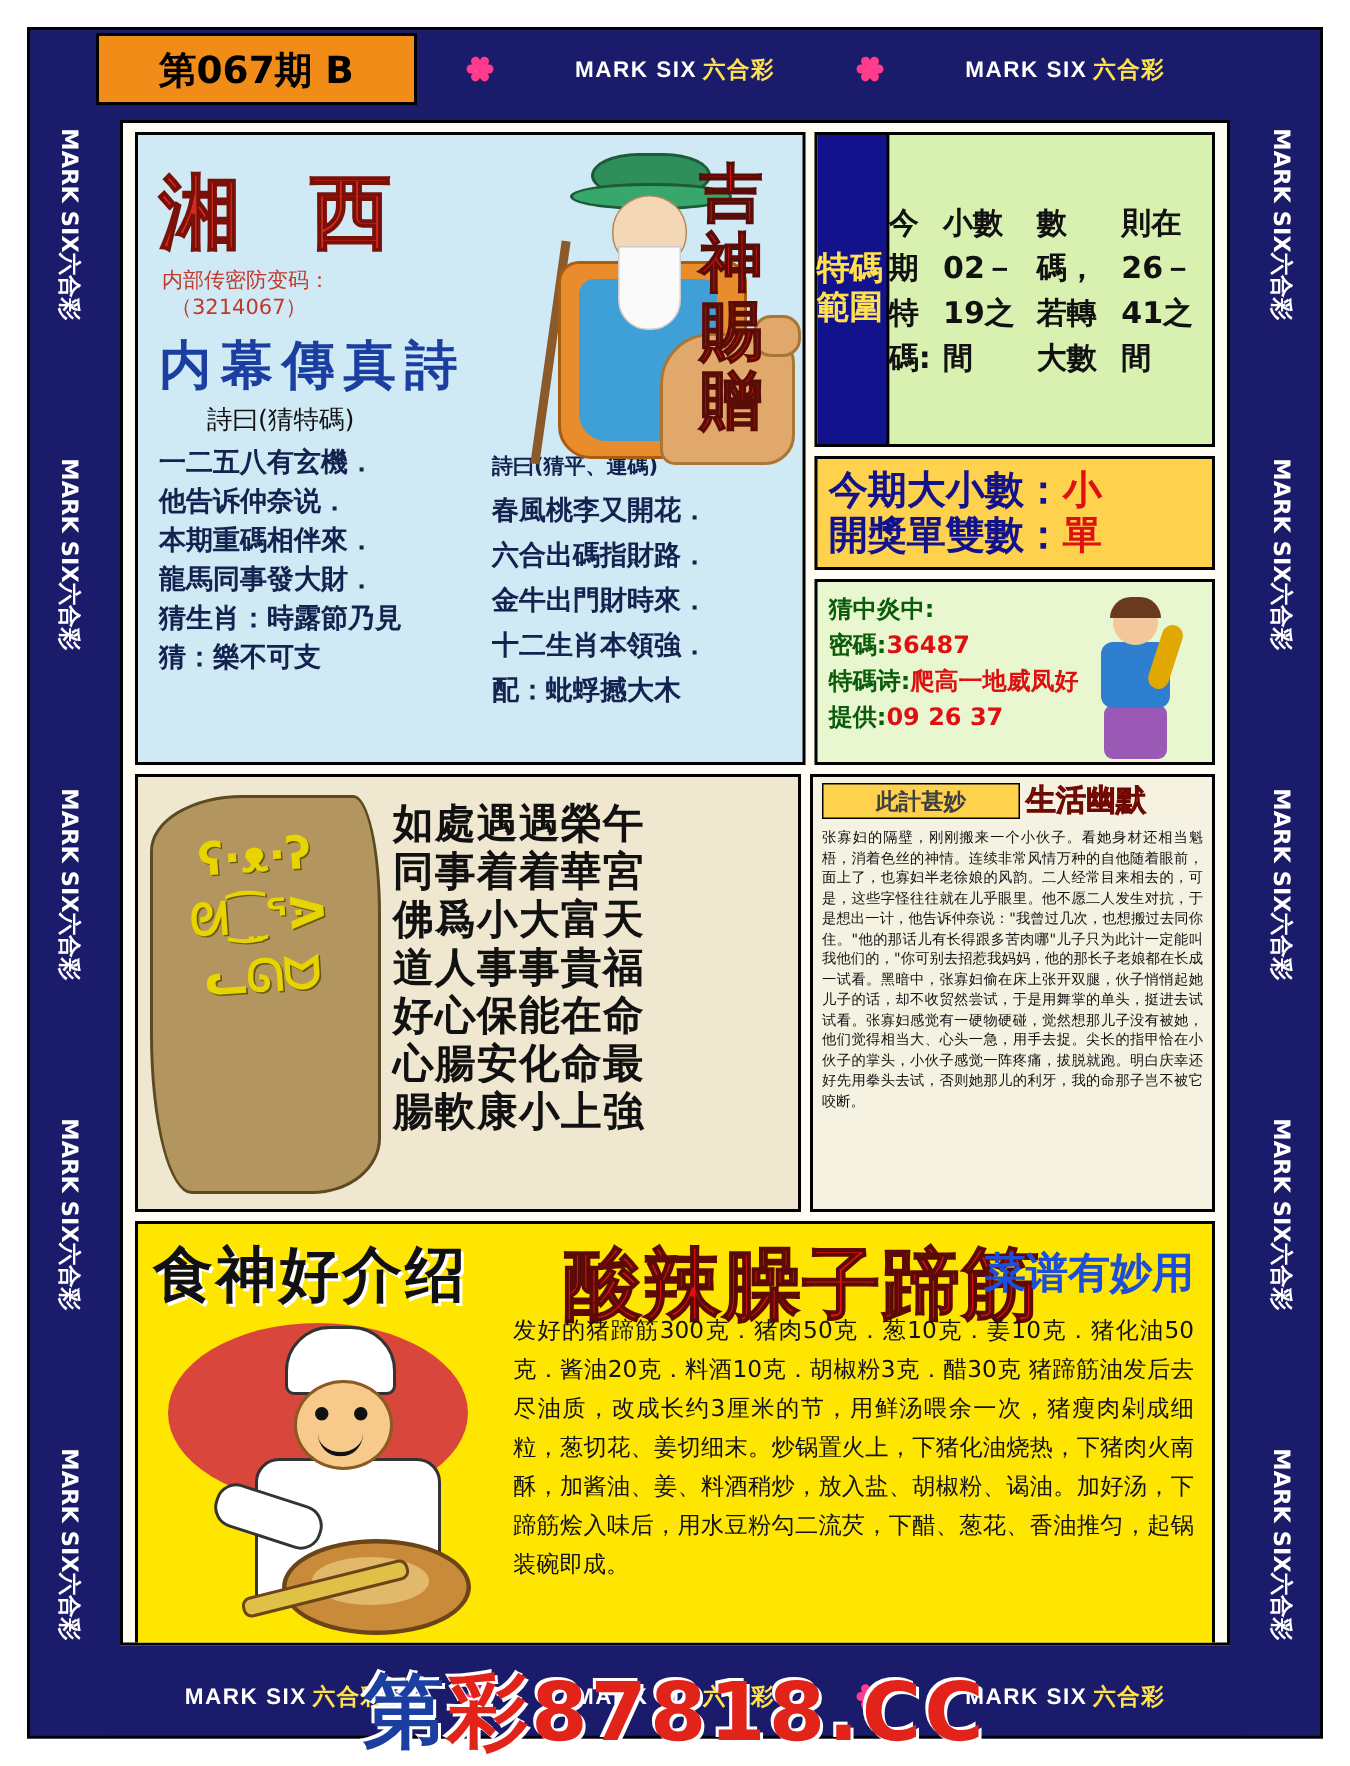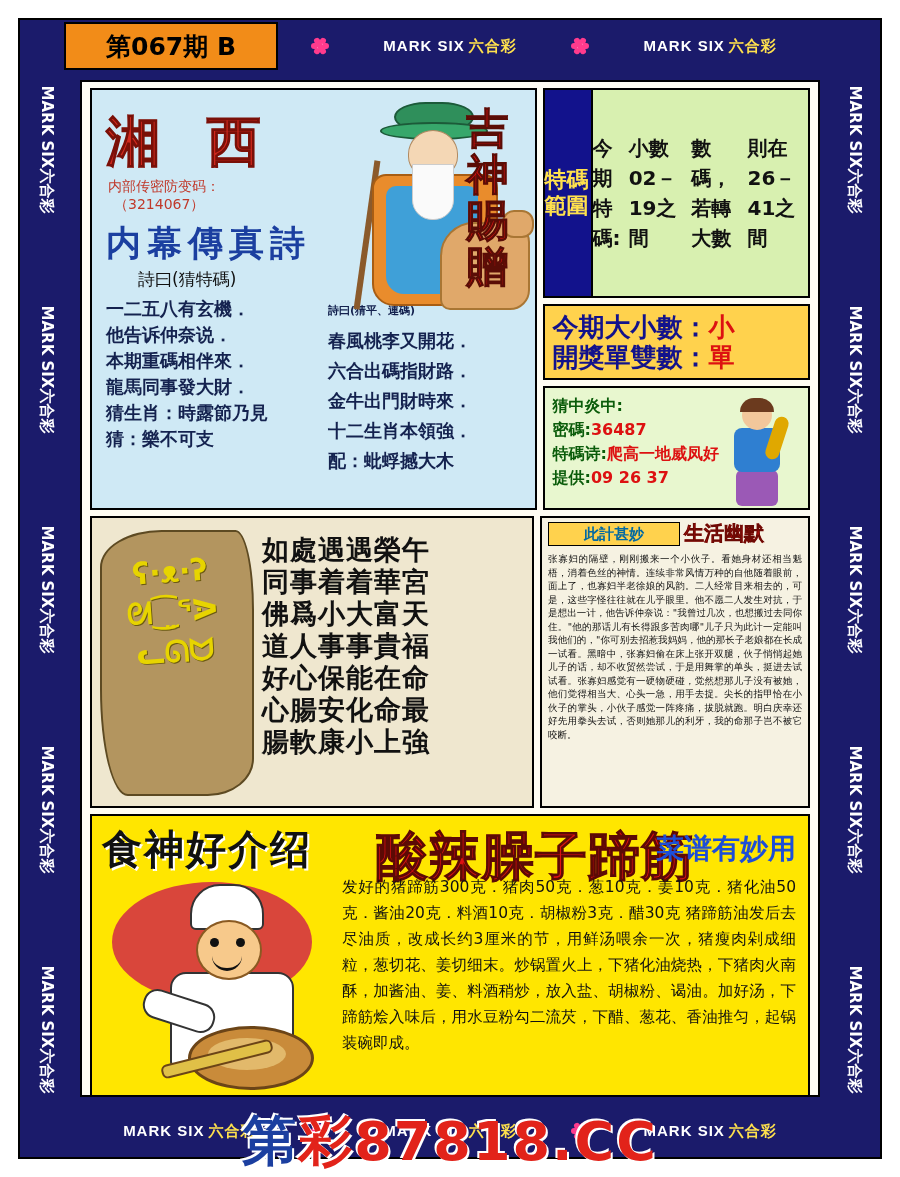--- a/index.html
+++ b/index.html
@@ -170,21 +170,21 @@
     font-size:27px;line-height:32px;color:#111;font-weight:bold;
     letter-spacing:1px;
   }
   .stone-text div{white-space:nowrap;}
   
   .humor-panel{
     width:275px;height:288px;border:2px solid #000;background:#f6f2e2;position:relative;overflow:hidden;
   }
   .humor-tag{
     position:absolute;left:6px;top:4px;width:130px;height:22px;background:#ffd24d;
-    border:1px solid #000;font-size:15px;font-weight:bold;color:#0369a1;
+    border:1px solid #000;font-size:15px;font-weight:bold;color:#404040;
     display:flex;align-items:center;justify-content:center;
   }
   .humor-title{
     position:absolute;left:142px;top:2px;font-size:20px;font-weight:bold;color:#d11;
     -webkit-text-stroke:0.5px #6b0a04;
   }
   .humor-body{
     position:absolute;left:6px;top:34px;right:6px;bottom:4px;
     font-size:9.5px;line-height:13.5px;color:#111;text-align:justify;
   }
@@ -310,21 +310,21 @@
           <div class="poem-left">
             <div>一二五八有玄機．</div>
             <div>他告诉仲奈说．</div>
             <div>本期重碼相伴來．</div>
             <div>龍馬同事發大財．</div>
             <div>猜生肖：時露節乃見</div>
             <div>猜：樂不可支</div>
           </div>
 
           <div class="poem-right">
-            <div style="font-size:11px">詩曰(猜平、連碼)</div>
+            <div style="font-size:14px">詩曰(猜平、連碼)</div>
             <div>春風桃李又開花．</div>
             <div>六合出碼指財路．</div>
             <div>金牛出門財時來．</div>
             <div>十二生肖本領強．</div>
             <div>配：蚍蜉撼大木</div>
           </div>
 
           <div class="deity">
             <div class="staff"></div>
             <div class="robe"></div>

